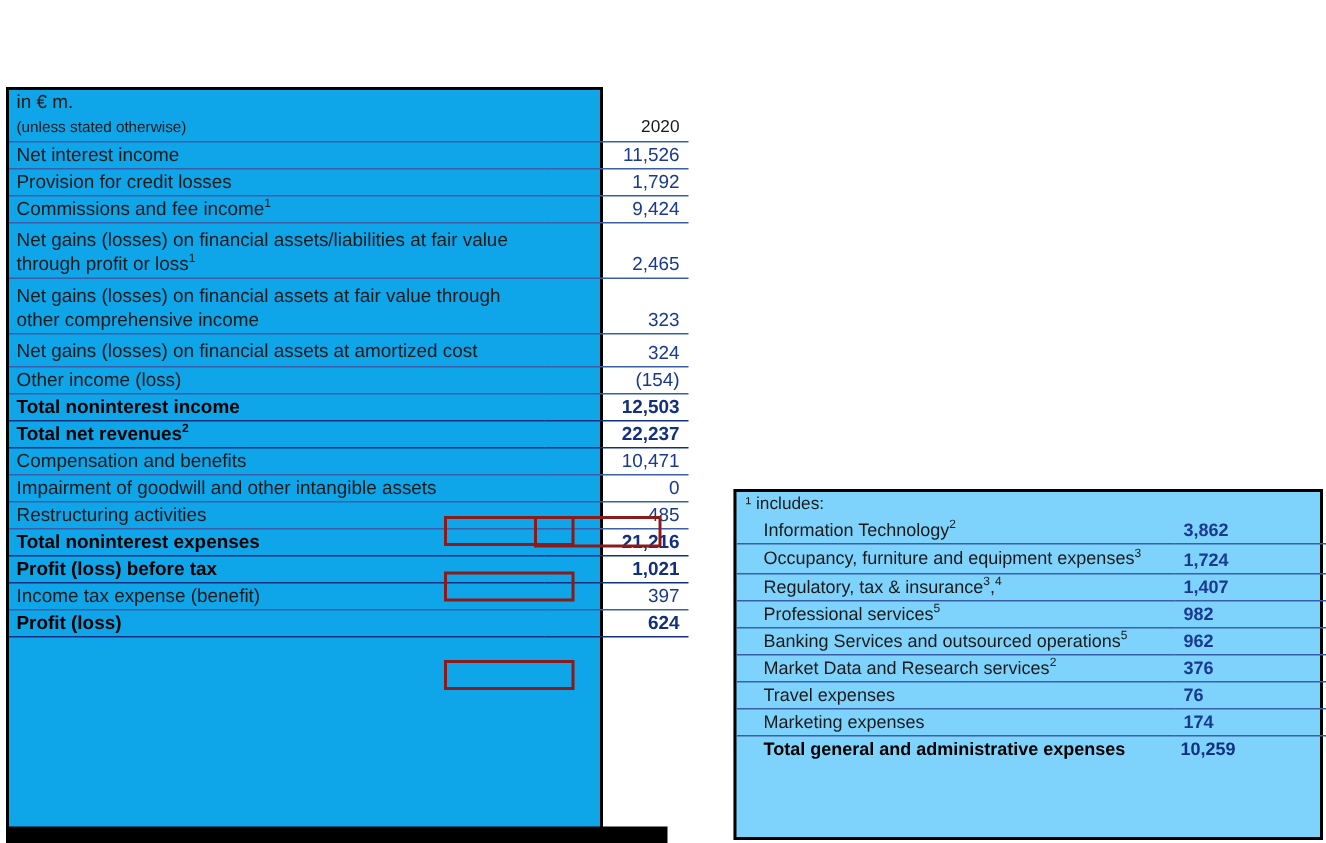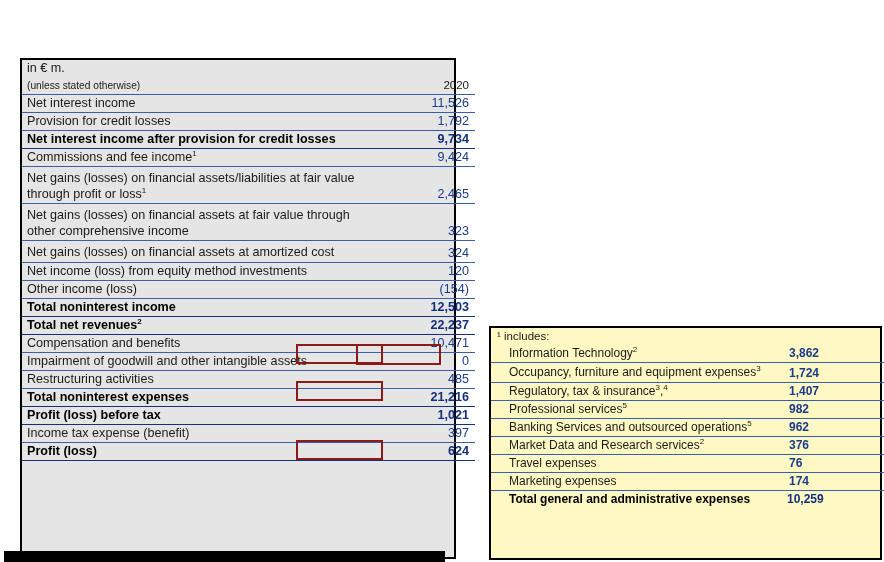--- a/index.html
+++ b/index.html
@@ -11,25 +11,25 @@
     width: 884px;
     height: 562px;
     position: relative;
     font-family: "Liberation Sans", sans-serif;
     overflow: hidden;
   }
 
   
   #main-table-panel {
     position: absolute;
-    left: 20px;
+    left: 4px;
     top: 58px;
-    width: 436px;
+    width: 398px;
     height: 501px;
-    background: #e5e5e5;
+    background: #0ea5e9;
     border: 2px solid #000000;
     box-sizing: border-box;
   }
   #main-table {
     width: 100%;
     border-collapse: collapse;
     table-layout: fixed;
   }
   #main-table td {
     font-size: 12.6px;
@@ -110,21 +110,21 @@
     background: #000000;
   }
 
   
   #breakdown-panel {
     position: absolute;
     left: 489px;
     top: 326px;
     width: 393px;
     height: 234px;
-    background: #fef9c3;
+    background: #7dd3fc;
     border: 2px solid #000000;
     box-sizing: border-box;
   }
   #breakdown-table {
     width: 100%;
     border-collapse: collapse;
     table-layout: fixed;
   }
   #breakdown-table td {
     font-size: 12px;
@@ -209,43 +209,35 @@
       </tr>
 
       <tr class="r-under">
         <td class="label">Net interest income</td>
         <td class="value">11,526</td>
       </tr>
       <tr class="r-under">
         <td class="label">Provision for credit losses</td>
         <td class="value">1,792</td>
       </tr>
-      <tr class="r-bold">
-        <td class="label">Net interest income after provision for credit losses</td>
-        <td class="value">9,734</td>
-      </tr>
       <tr class="r-under">
         <td class="label">Commissions and fee income<sup>1</sup></td>
         <td class="value">9,424</td>
       </tr>
       <tr class="r-under">
         <td class="label two-line">Net gains (losses) on financial assets/liabilities at fair value through profit or loss<sup>1</sup></td>
         <td class="value">2,465</td>
       </tr>
       <tr class="r-under">
         <td class="label two-line">Net gains (losses) on financial assets at fair value through other comprehensive income</td>
         <td class="value">323</td>
       </tr>
       <tr class="r-under">
         <td class="label two-line">Net gains (losses) on financial assets at amortized cost</td>
         <td class="value">324</td>
-      </tr>
-      <tr class="r-under">
-        <td class="label">Net income (loss) from equity method investments</td>
-        <td class="value">120</td>
       </tr>
       <tr class="r-under">
         <td class="label">Other income (loss)</td>
         <td class="value">(154)</td>
       </tr>
       <tr class="r-bold">
         <td class="label">Total noninterest income</td>
         <td class="value">12,503</td>
       </tr>
       <tr class="r-bold">

